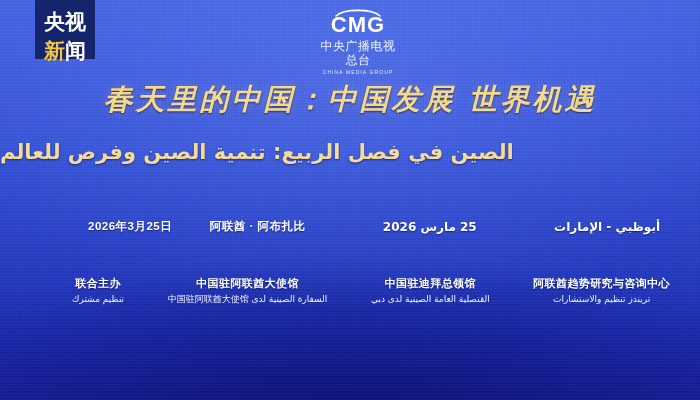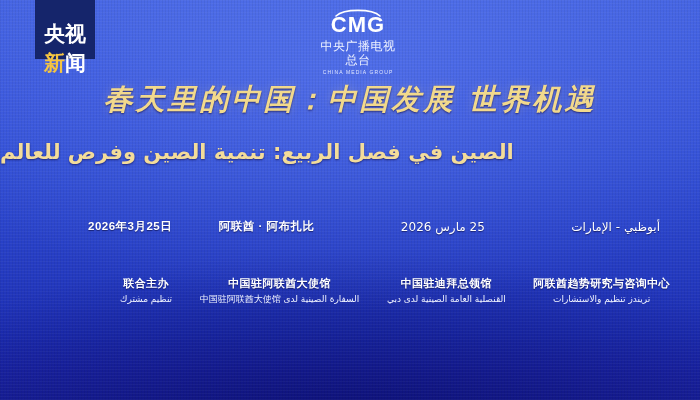--- a/index.html
+++ b/index.html
@@ -63,21 +63,21 @@
     letter-spacing: 0px;
   }
   #cctv-logo .cn-ch {
     font-family: "DejaVu Sans", "Liberation Sans", sans-serif;
     font-size: 21px;
     font-weight: bold;
     line-height: 1;
   }
   #cctv-logo .w { color: #ffffff; }
   #cctv-logo .g { color: #f5c542; }
-  #cctv-logo .row.top { padding-top: 20px; }
+  #cctv-logo .row.top { padding-top: 8px; }
   #cctv-logo .row.bot { padding-bottom: 4px; }
 
   
   #cmg-logo {
     position: absolute;
     left: 316px;
     top: 8px;
     width: 84px;
     text-align: center;
     color: #ffffff;
@@ -158,36 +158,35 @@
     white-space: nowrap;
     text-shadow: 0 1px 1px rgba(10,10,60,0.6);
   }
   #meta-row .cn {
     font-family: Liberation Sans, sans-serif;
     letter-spacing: 0.5px;
   }
   #meta-row .ar {
     font-family: "DejaVu Sans", sans-serif;
     direction: rtl;
-    font-weight: normal;
+    font-weight: bold;
     font-size: 12px;
     margin-left: 40px;
   }
 
   
   #org-row {
     position: absolute;
     left: 72px;
     right: 30px;
     top: 277px;
     display: flex;
     align-items: flex-start;
     justify-content: space-between;
     gap: 18px;
-    margin-left: 48px;
   }
   #org-row .org {
     text-align: center;
     white-space: nowrap;
   }
   #org-row .org .cn {
     font-family: "DejaVu Sans", sans-serif;
     font-size: 11px;
     font-weight: bold;
     color: #ffffff;

